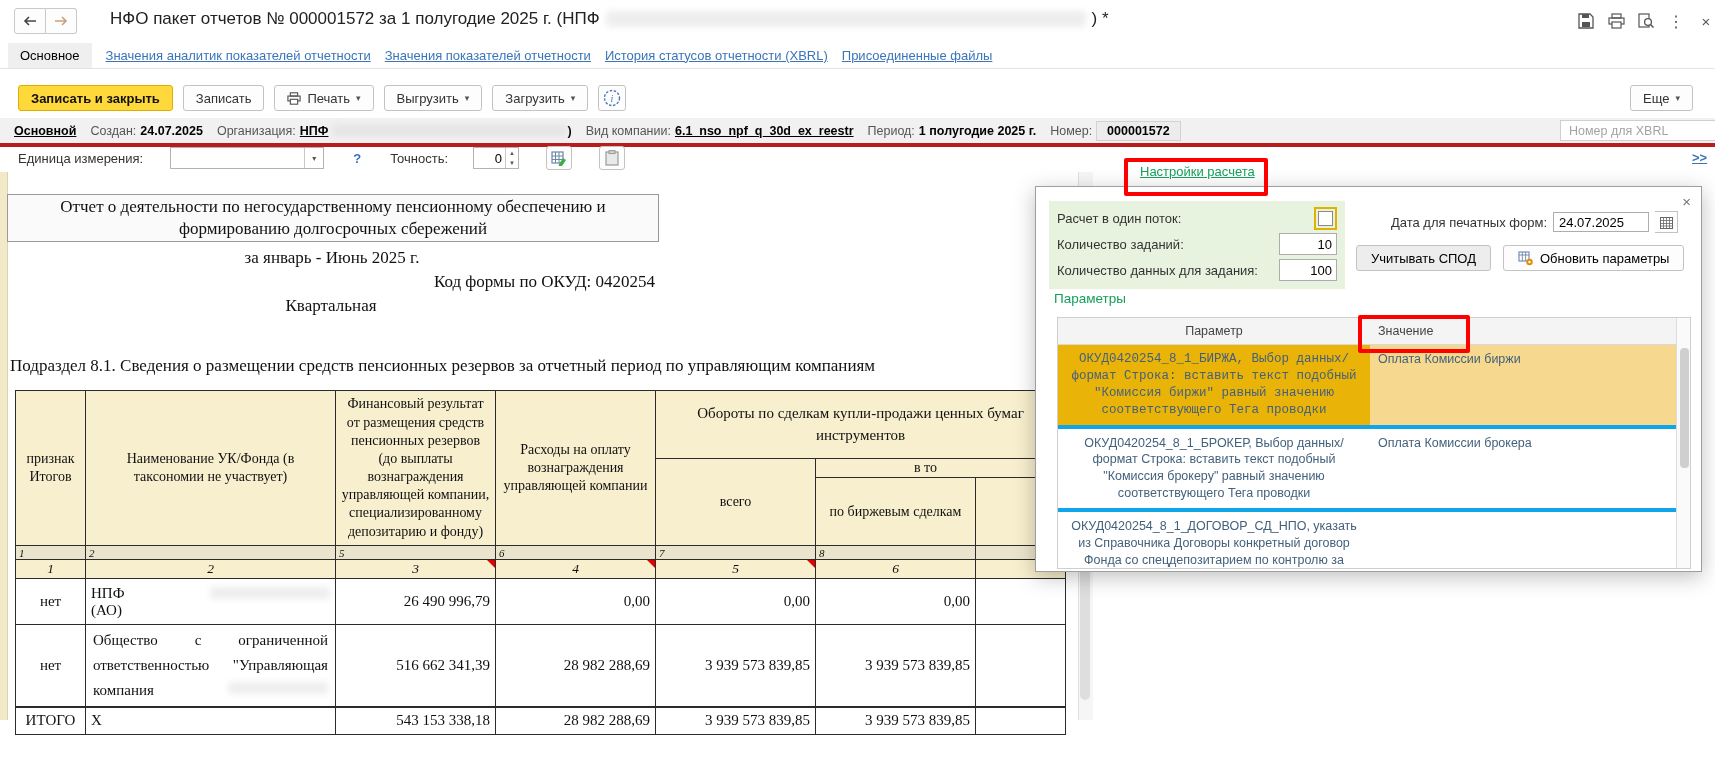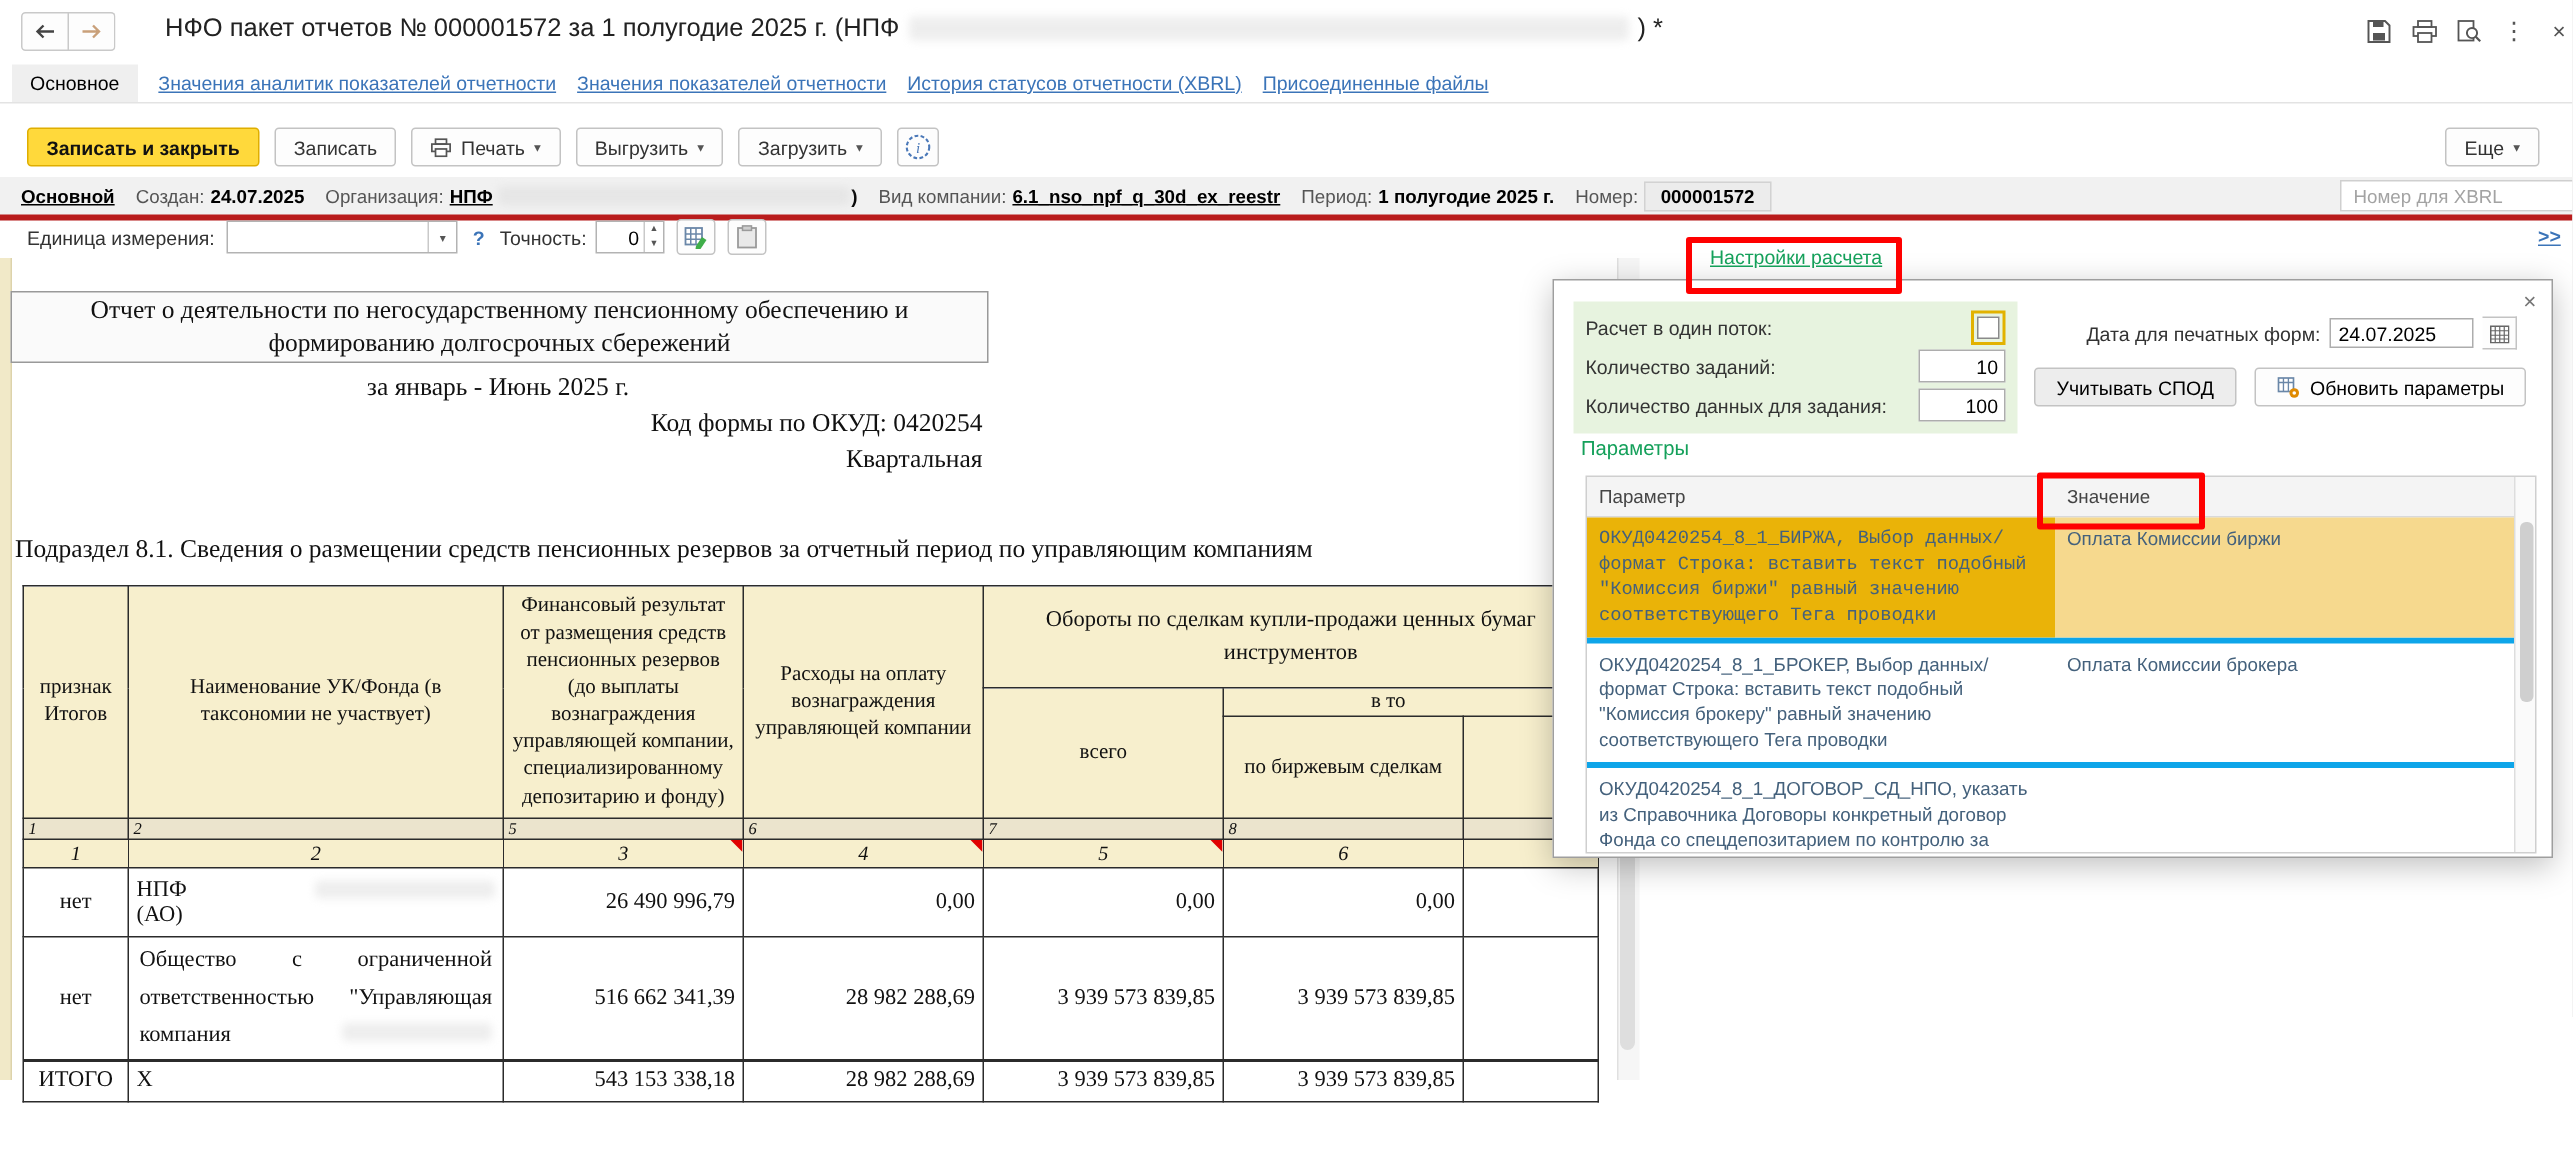--- a/index.html
+++ b/index.html
@@ -33,21 +33,21 @@
            display:flex;align-items:center;font-size:12.5px;color:#555;}
   .inforow .lbl{margin-left:14px;white-space:nowrap;}
   .inforow b{color:#000;}
   .ulink{text-decoration:underline;cursor:pointer;}
   .numbox{display:inline-block;background:#ececec;border:1px solid #d2d2d2;padding:2px 10px;
           font-weight:bold;color:#000;margin-left:4px;}
   .xbrl{position:absolute;left:1560px;top:2px;width:138px;height:19px;border:1px solid #cfcfcf;
         font-size:12.5px;padding:0 8px;font-family:"Liberation Sans",sans-serif;}
   .xbrl::placeholder{color:#a3a3a3;}
   
-  .unitrow{left:0;top:143px;width:1715px;height:30px;display:flex;align-items:center;font-size:13px;}
+  .unitrow{left:0;top:143px;width:1715px;height:30px;display:flex;align-items:center;font-size:13px;gap:19px;}
   .combo{width:152px;height:20px;border:1px solid #b3b3b3;display:inline-flex;margin-left:8px;}
   .combo .cbody{flex:1;}
   .combo .cbtn{width:18px;border-left:1px solid #c9c9c9;display:flex;align-items:center;justify-content:center;
                font-size:8px;color:#555;cursor:pointer;}
   .help{color:#3b74b8;font-weight:bold;margin:0 10px;cursor:pointer;}
   .spin{width:44px;height:20px;border:1px solid #b3b3b3;display:inline-flex;margin-left:6px;}
   .spin input{flex:1;border:none;text-align:right;font-size:13px;width:26px;padding-right:3px;font-family:"Liberation Sans",sans-serif;}
   .spin .arrows{width:12px;border-left:1px solid #c9c9c9;display:flex;flex-direction:column;}
   .spin .arrows div{flex:1;display:flex;align-items:center;justify-content:center;font-size:6px;color:#555;cursor:pointer;}
   .smallbtn{width:24px;height:22px;border:1px solid #c3c3c3;border-radius:3px;background:#fdfdfd;margin-left:8px;
@@ -95,21 +95,21 @@
   .calbtn{width:22px;height:20px;border:1px solid #c3c3c3;border-left:none;display:flex;align-items:center;justify-content:center;cursor:pointer;background:#fdfdfd;}
   .pbtnrow{position:absolute;left:320px;top:58px;display:flex;gap:12px;}
   .pbtn{height:26px;border:1px solid #c3c3c3;border-radius:3px;background:#ededed;font-size:13px;
         display:inline-flex;align-items:center;padding:0 14px;cursor:pointer;}
   .pbtn.white{background:#fdfdfd;}
   .pheading{position:absolute;left:18px;top:104px;color:#14a05a;font-size:13.5px;}
   .ptable{position:absolute;left:21px;top:130px;width:634px;height:252px;border:1px solid #cfcfcf;
           box-sizing:border-box;overflow:hidden;background:#fff;}
   .phead{display:flex;height:26px;background:#f4f4f4;border-bottom:1px solid #d9d9d9;align-items:center;
          color:#444;font-size:12.5px;}
-  .pcol1{width:312px;padding:0 8px;box-sizing:border-box;}
+  .pcol1{width:312px;padding:0 8px;box-sizing:border-box;text-align:center;}
   .pcol2{flex:1;padding:0 8px;box-sizing:border-box;}
   .prow{display:flex;font-size:12.5px;color:#44617c;line-height:1.35;}
   .prow + .prow{border-top:4px solid #0ea5e9;}
   .prow .pcol1{padding:6px 8px;}
   .prow .pcol2{padding:6px 8px;}
   .prow.hl .pcol1{background:#eab308;font-family:Liberation Mono, monospace;}
   .prow.hl .pcol2{background:#f6d98e;}
   .pscroll{position:absolute;right:0;top:0;width:13px;height:100%;background:#fafafa;border-left:1px solid #ddd;}
   .pthumb{position:absolute;right:1px;top:30px;width:9px;height:120px;background:#cfcfcf;border-radius:4px;}
   
@@ -256,21 +256,21 @@
   <span class="expand">&gt;&gt;</span>
 
   <div class="abs leftstrip"></div>
 
   <div class="abs titlecell report">
     <div>Отчет о деятельности по негосударственному пенсионному обеспечению и</div>
     <div>формированию долгосрочных сбережений</div>
   </div>
   <div class="abs report repline" style="left:7px;top:248px;width:650px;text-align:center;">за январь - Июнь  2025 г.</div>
   <div class="abs report repline" style="left:7px;top:272px;width:648px;text-align:right;">Код формы по ОКУД: 0420254</div>
-  <div class="abs report repline" style="left:7px;top:296px;width:648px;text-align:right;">Квартальная</div>
+  <div class="abs report repline" style="left:7px;top:296px;width:648px;text-align:center;">Квартальная</div>
   <div class="abs report repline" style="left:10px;top:356px;">Подраздел 8.1. Сведения о размещении средств пенсионных резервов за отчетный период по управляющим компаниям</div>
 
   <table class="rep">
     <colgroup>
       <col style="width:70px">
         <col style="width:250px">
         <col style="width:160px">
         <col style="width:160px">
       <col style="width:160px">
         <col style="width:160px">

